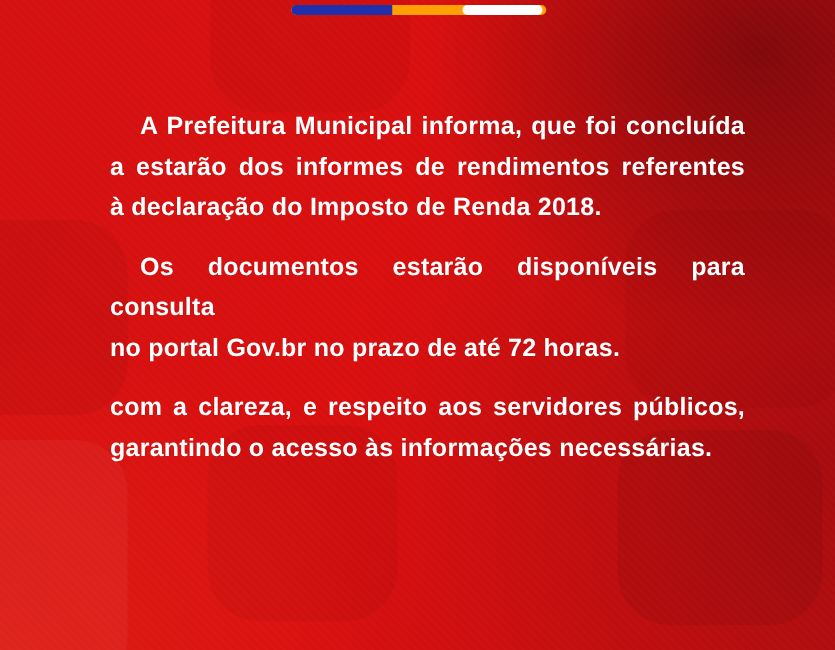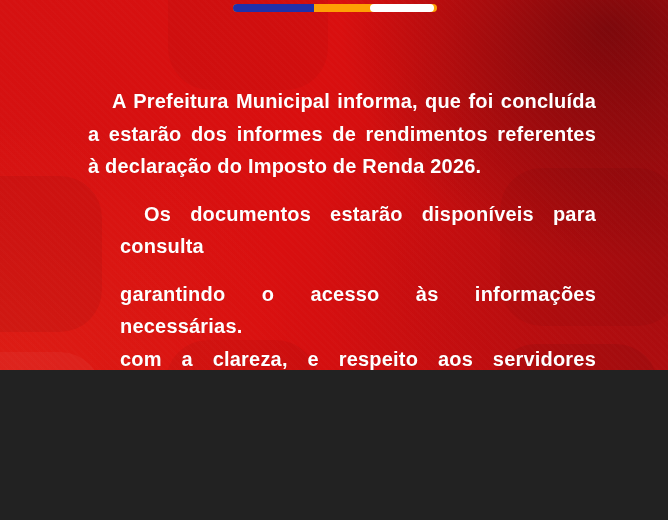--- a/index.html
+++ b/index.html
@@ -1,21 +1,21 @@
 <!DOCTYPE html>
 <html><head>
 <meta charset="utf-8">
 <style>
   html, body { margin: 0; padding: 0; background: #222; }
   * { box-sizing: border-box; }
 
   .canvas {
     position: relative;
     width: 668px;
-    height: 370px;
+    height: 520px;
     overflow: hidden;
     font-family: "Liberation Sans", sans-serif;
     background:
       radial-gradient(380px 330px at 91% 8%,  rgba(30,0,6,0.42), rgba(30,0,6,0) 70%),
       radial-gradient(500px 420px at 100% 70%, rgba(40,0,8,0.16), rgba(40,0,8,0) 70%),
       radial-gradient(460px 390px at 2% 100%, rgba(255,90,40,0.16), rgba(255,90,40,0) 65%),
       linear-gradient(105deg, #d51111 0%, #d90f0f 45%, #bc0e10 100%);
   }
 
   
@@ -62,21 +62,21 @@
     top: 85px;
     width: 508px;
     color: #ffffff;
     font-size: 20px;
     font-weight: 700;
     line-height: 32.5px;
     letter-spacing: 0.2px;
     text-shadow: 0 0 1px rgba(0,0,0,0.15);
   }
   .para { margin: 0; }
-  .para + .para { margin-top: 15px; margin-left: 32px; }
+  .para + .para { margin-top: 15px; }
   .line { text-align: justify; text-align-last: justify; }
   .line.first { text-indent: 24px; }
   .line.last { text-align-last: left; }
 </style>
 </head>
 <body>
 
 <div class="canvas">
 
   <div class="shape s1"></div>
@@ -90,24 +90,25 @@
   <div class="topbar" style="background: rgb(255, 160, 4);">
     <div class="seg seg-blue" style="background: rgb(32, 48, 170); width: 81px;"></div>
     <div class="seg seg-orange" style="background: rgb(255, 160, 4); width: 56px;"></div>
     <div class="seg seg-white" style="background: rgb(255, 255, 255); width: 64px;"></div>
   </div>
 
   <div class="announcement">
     <p class="para">
       <span class="line first" style="display:block">A Prefeitura Municipal informa, que foi concluída</span>
       <span class="line" style="display:block">a estarão dos informes de rendimentos referentes</span>
-      <span class="line last" style="display:block">à declaração do Imposto de Renda 2026.</span>
+      <span class="line last" style="display:block">à declaração do Imposto de Renda 2018.</span>
     </p>
     <p class="para">
       <span class="line first" style="display:block">Os documentos estarão disponíveis para consulta</span>
+      <span class="line last" style="display:block">no portal Gov.br no prazo de até 72 horas.</span>
     </p>
     <p class="para">
+      <span class="line" style="display:block">com a clareza, e respeito aos servidores públicos,</span>
       <span class="line last" style="display:block">garantindo o acesso às informações necessárias.</span>
-      <span class="line" style="display:block">com a clareza, e respeito aos servidores públicos,</span>
     </p>
   </div>
 
 </div>
 
 </body></html>

